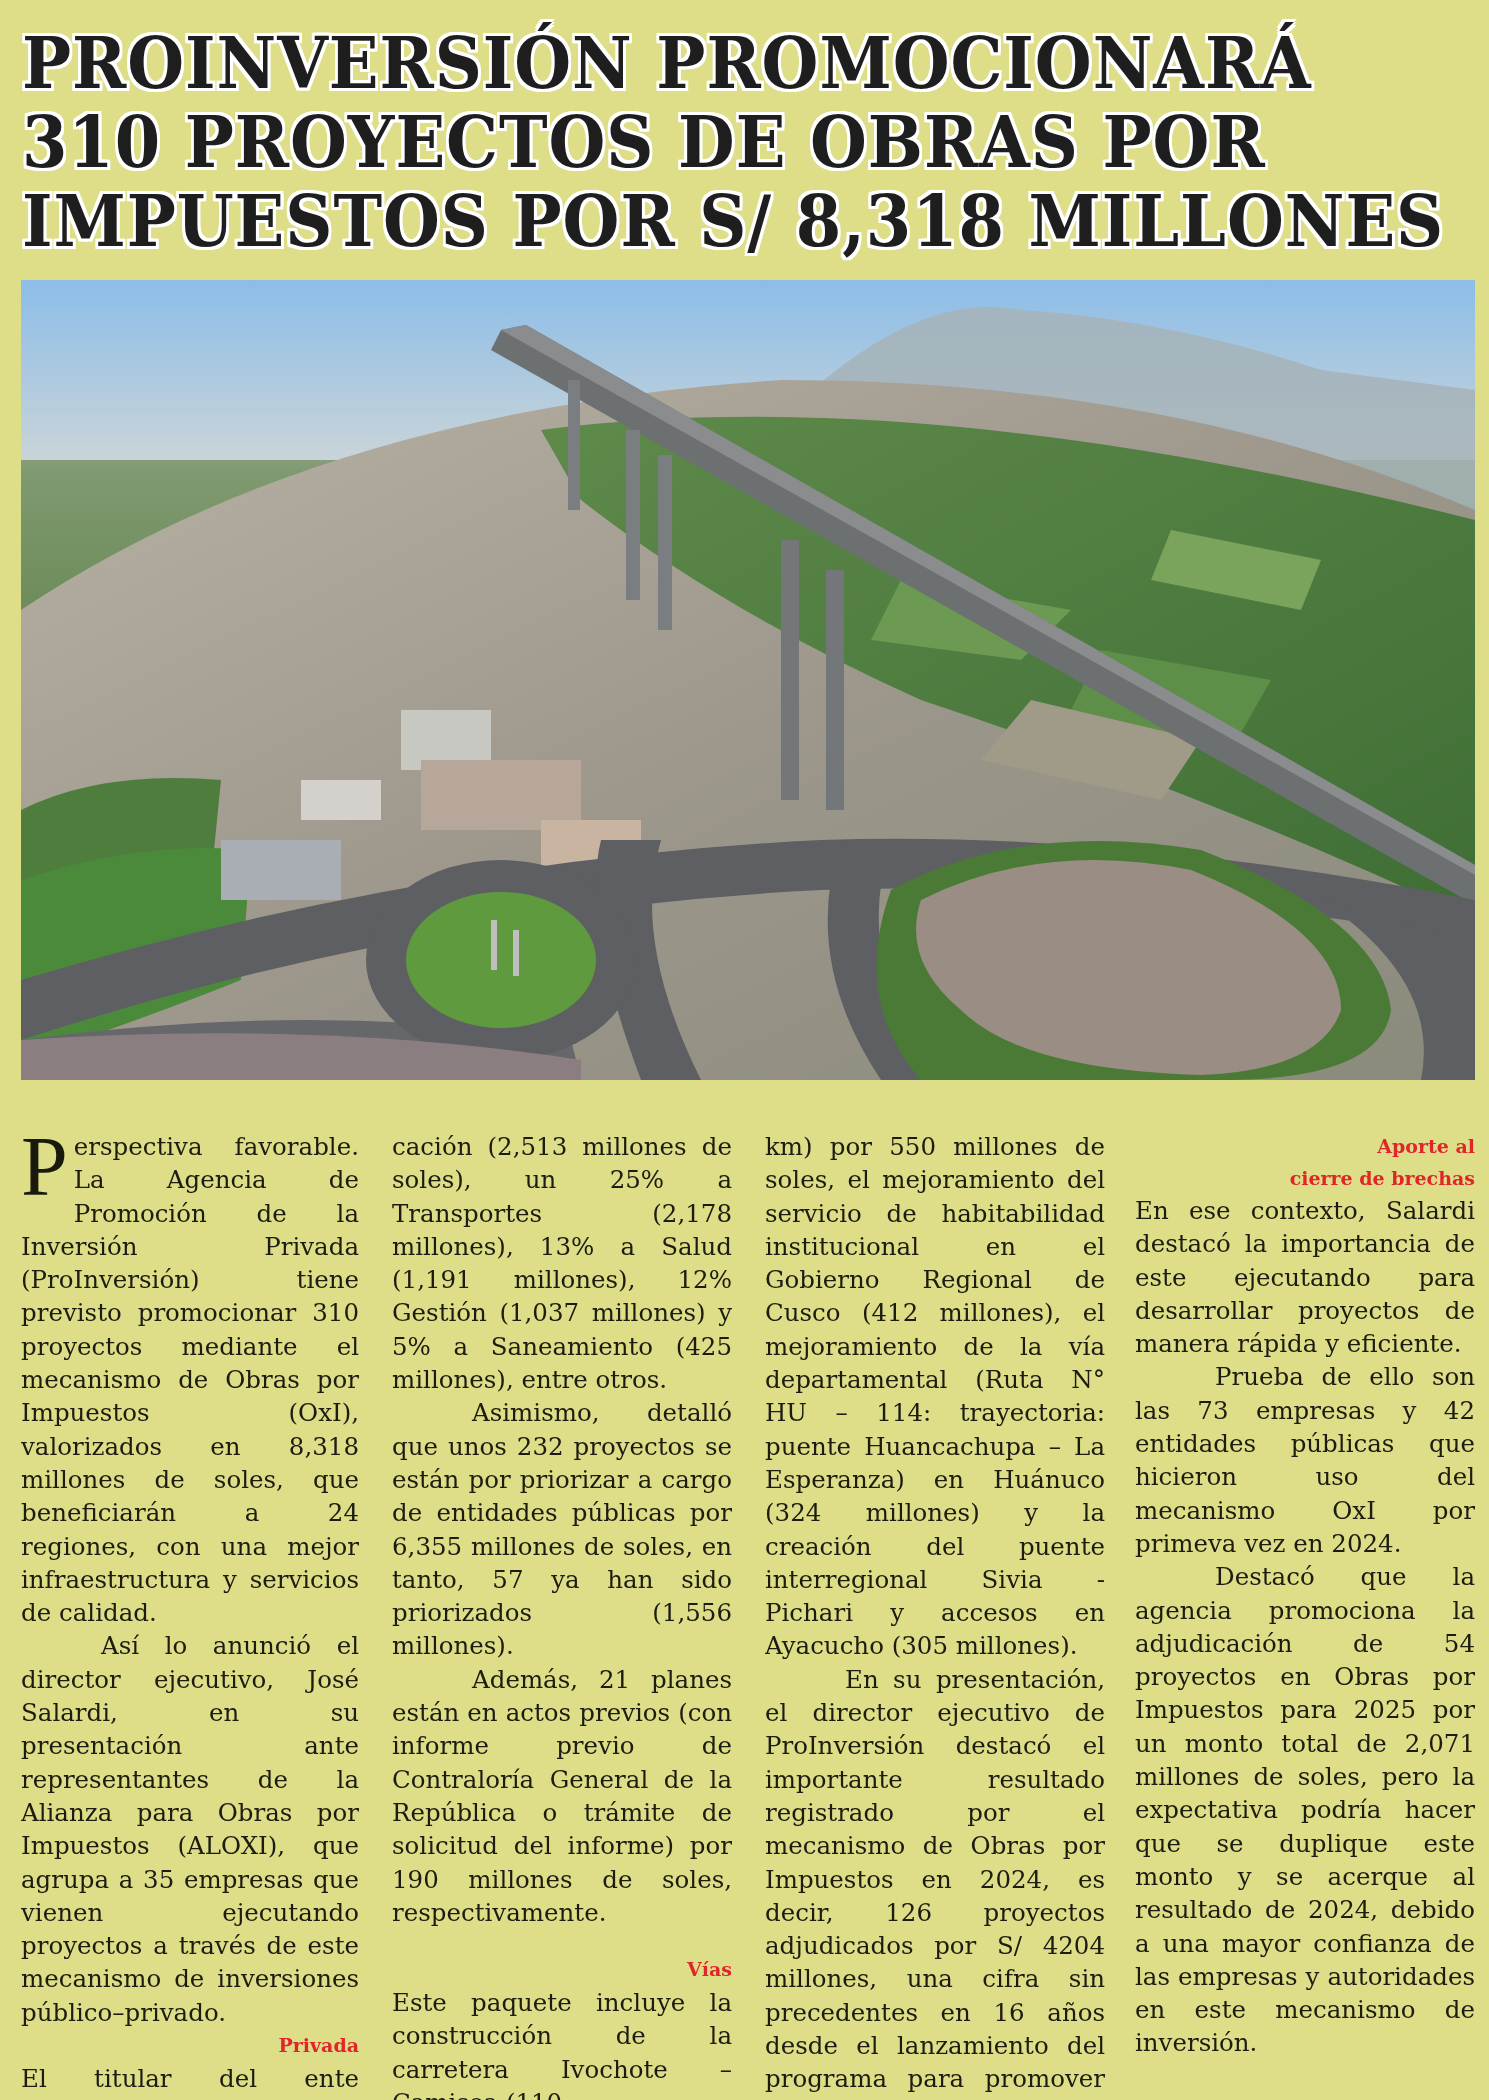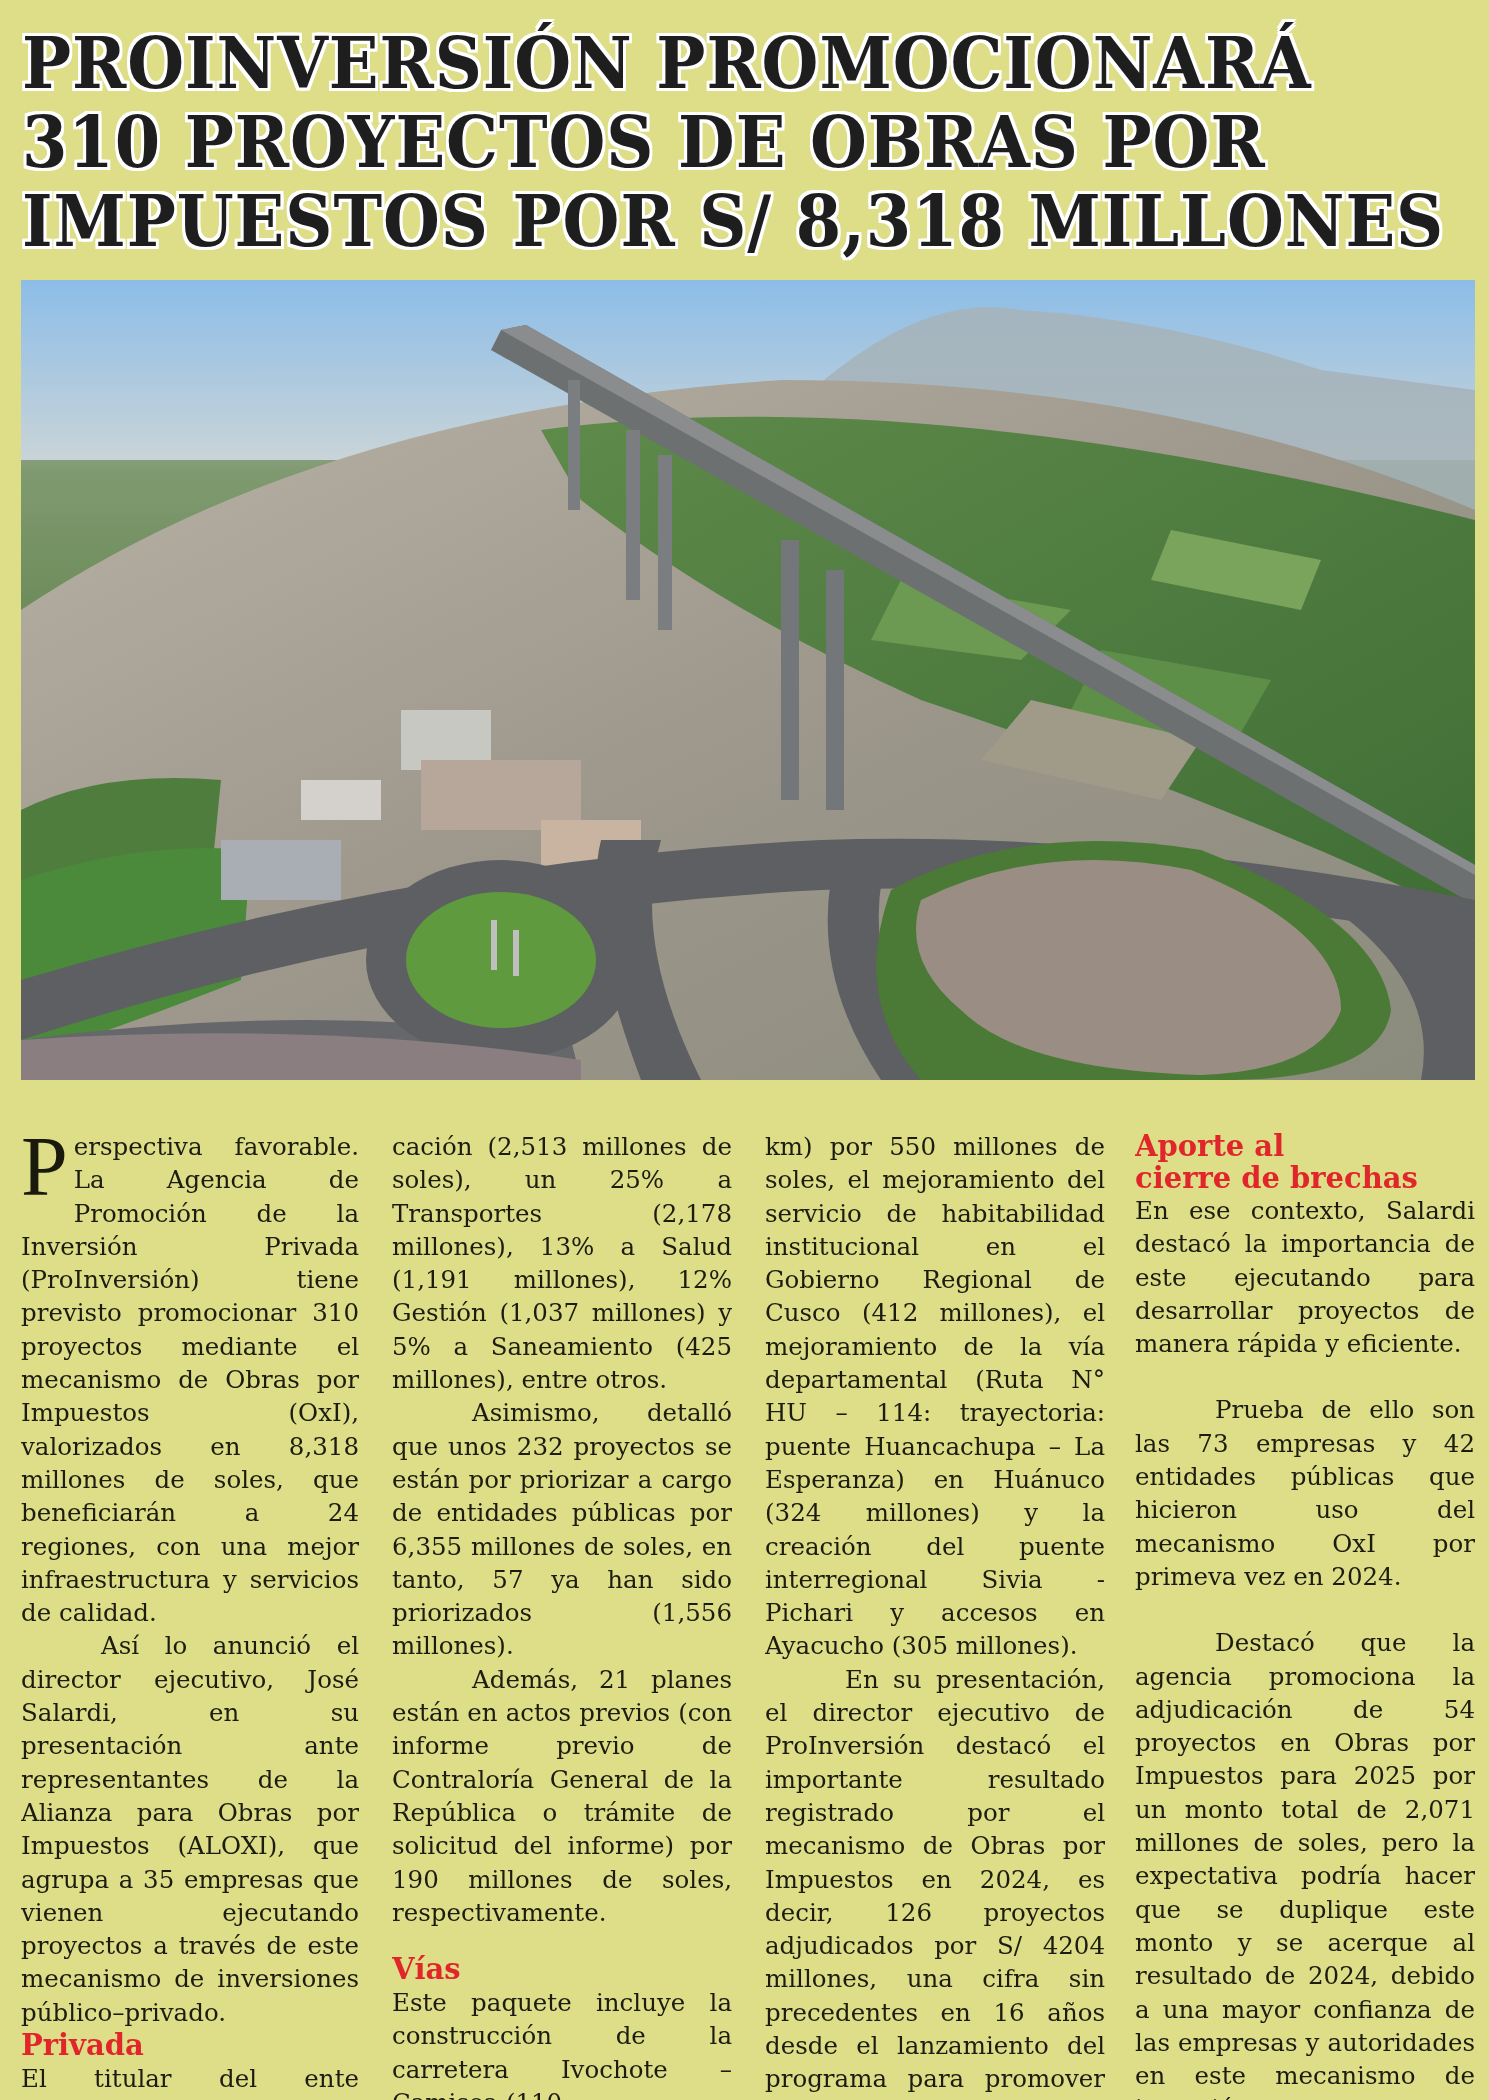--- a/index.html
+++ b/index.html
@@ -48,41 +48,41 @@
     position: absolute;
     top: 0;
     font-size: 24.5px;
     line-height: 33.3px;
     text-align: justify;
     hyphens: manual;
     overflow: hidden;
   }
   .col p { text-indent: 0; }
   .col p.indent { text-indent: 80px; }
-  .col p.gap { margin-top: 33px; }
+  .col p.gap { }
   .c1 { left: 0; width: 338px; }
   .c2 { left: 371px; width: 340px; }
   .c3 { left: 744px; width: 340px; }
   .c4 { left: 1114px; width: 340px; }
 
   .dropcap {
     float: left;
     font-family: "Liberation Serif", serif;
     font-size: 84px;
     line-height: 62px;
     margin: 6px 6px 0 0;
     color: #1a1a0c;
   }
   .subhead {
     color: #e0262b;
     font-family: "DejaVu Serif", serif;
     font-weight: bold;
-    font-size: 29px;
+    font-size: 19px;
     line-height: 33px;
-    text-align: left;
+    text-align: right;
   }
   .subhead.two { line-height: 32px; }
   .subhead.space-top { margin-top: 24px; }
 </style>
 </head>
 <body>
 
 <h1 class="headline">
   <span>PROINVERSIÓN PROMOCIONARÁ</span>
   <span>310 PROYECTOS DE OBRAS POR</span>

